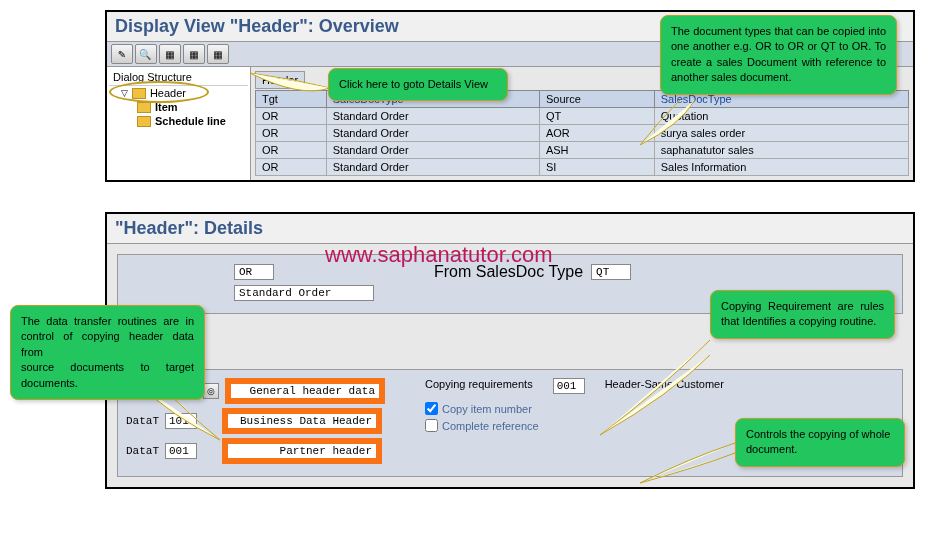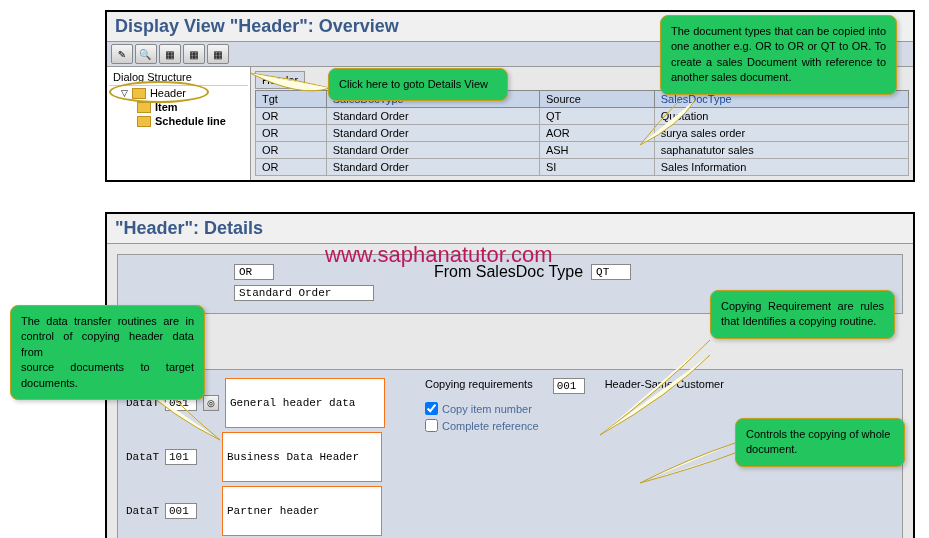--- a/index.html
+++ b/index.html
@@ -217,25 +217,26 @@
       background: #fff;
       border: 1px solid #888;
       font-family: 'Courier New', monospace;
       font-size: 11px;
       padding: 1px 3px;
       width: 32px;
     }
     
     .datat-desc {
       background: #fff;
-      border: 1px solid #f97316;
+      border: 6px solid #f97316;
       font-family: 'Courier New', monospace;
       font-size: 11px;
-      padding: 18px 4px;
+      padding: 1px 4px;
       width: 160px;
+      text-align: right;
     }
     
     .search-btn {
       width: 16px;
       height: 16px;
       background: linear-gradient(to bottom, #f5f5f5, #d0d0d0);
       border: 1px solid #888;
       display: inline-flex;
       align-items: center;
       justify-content: center;

